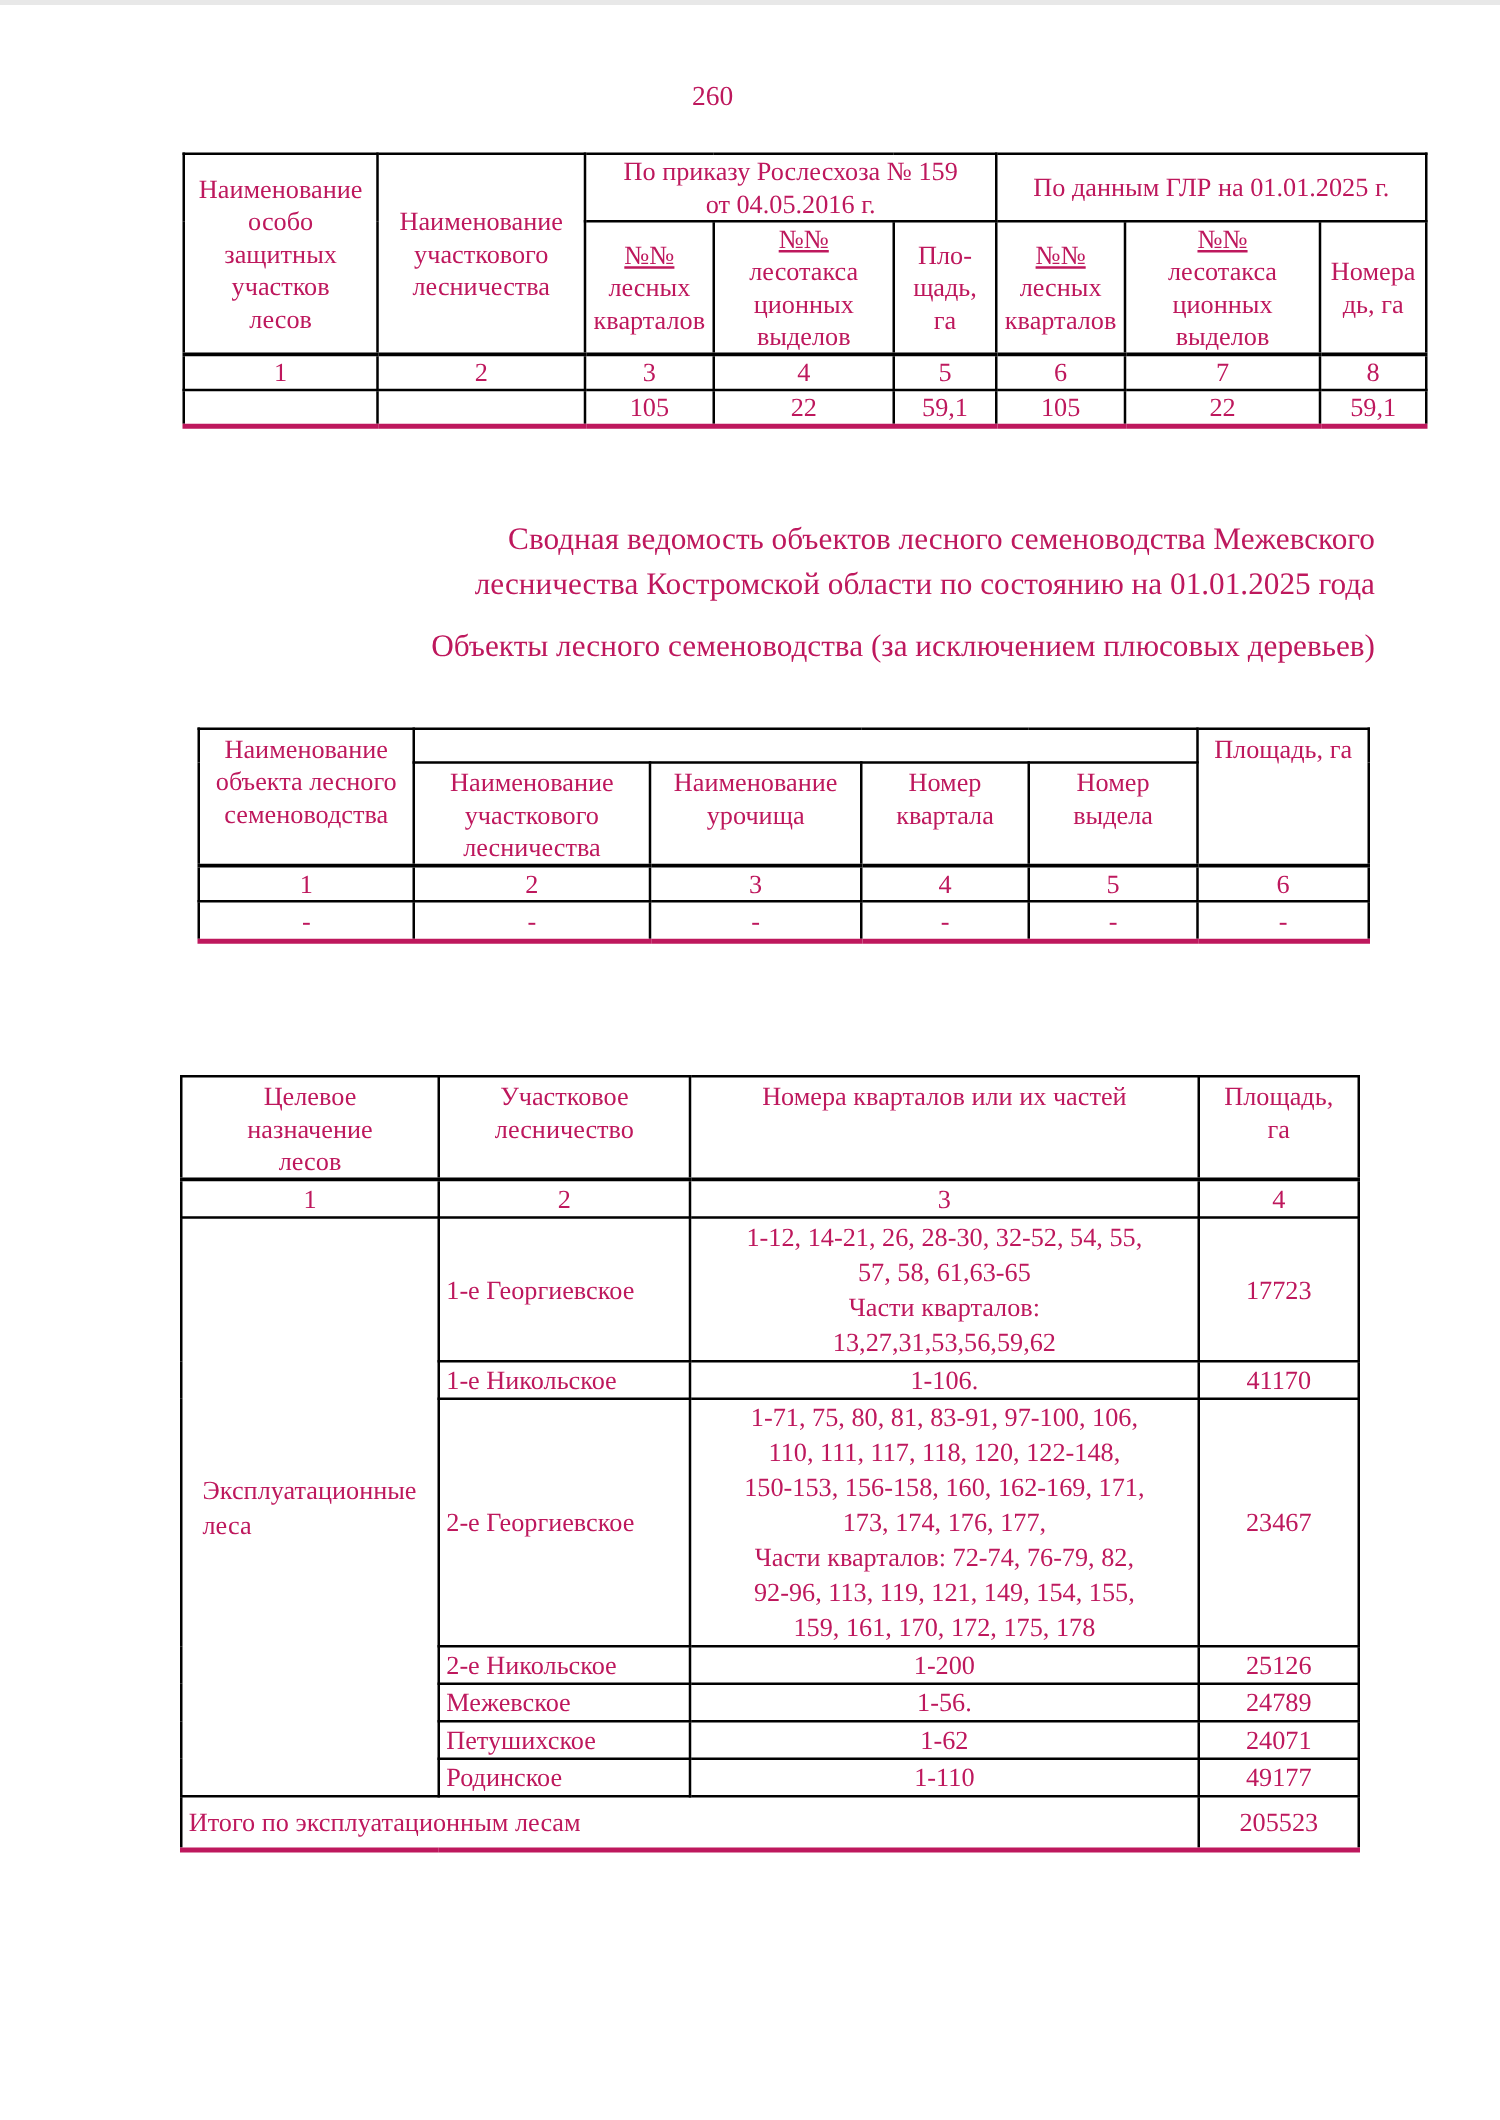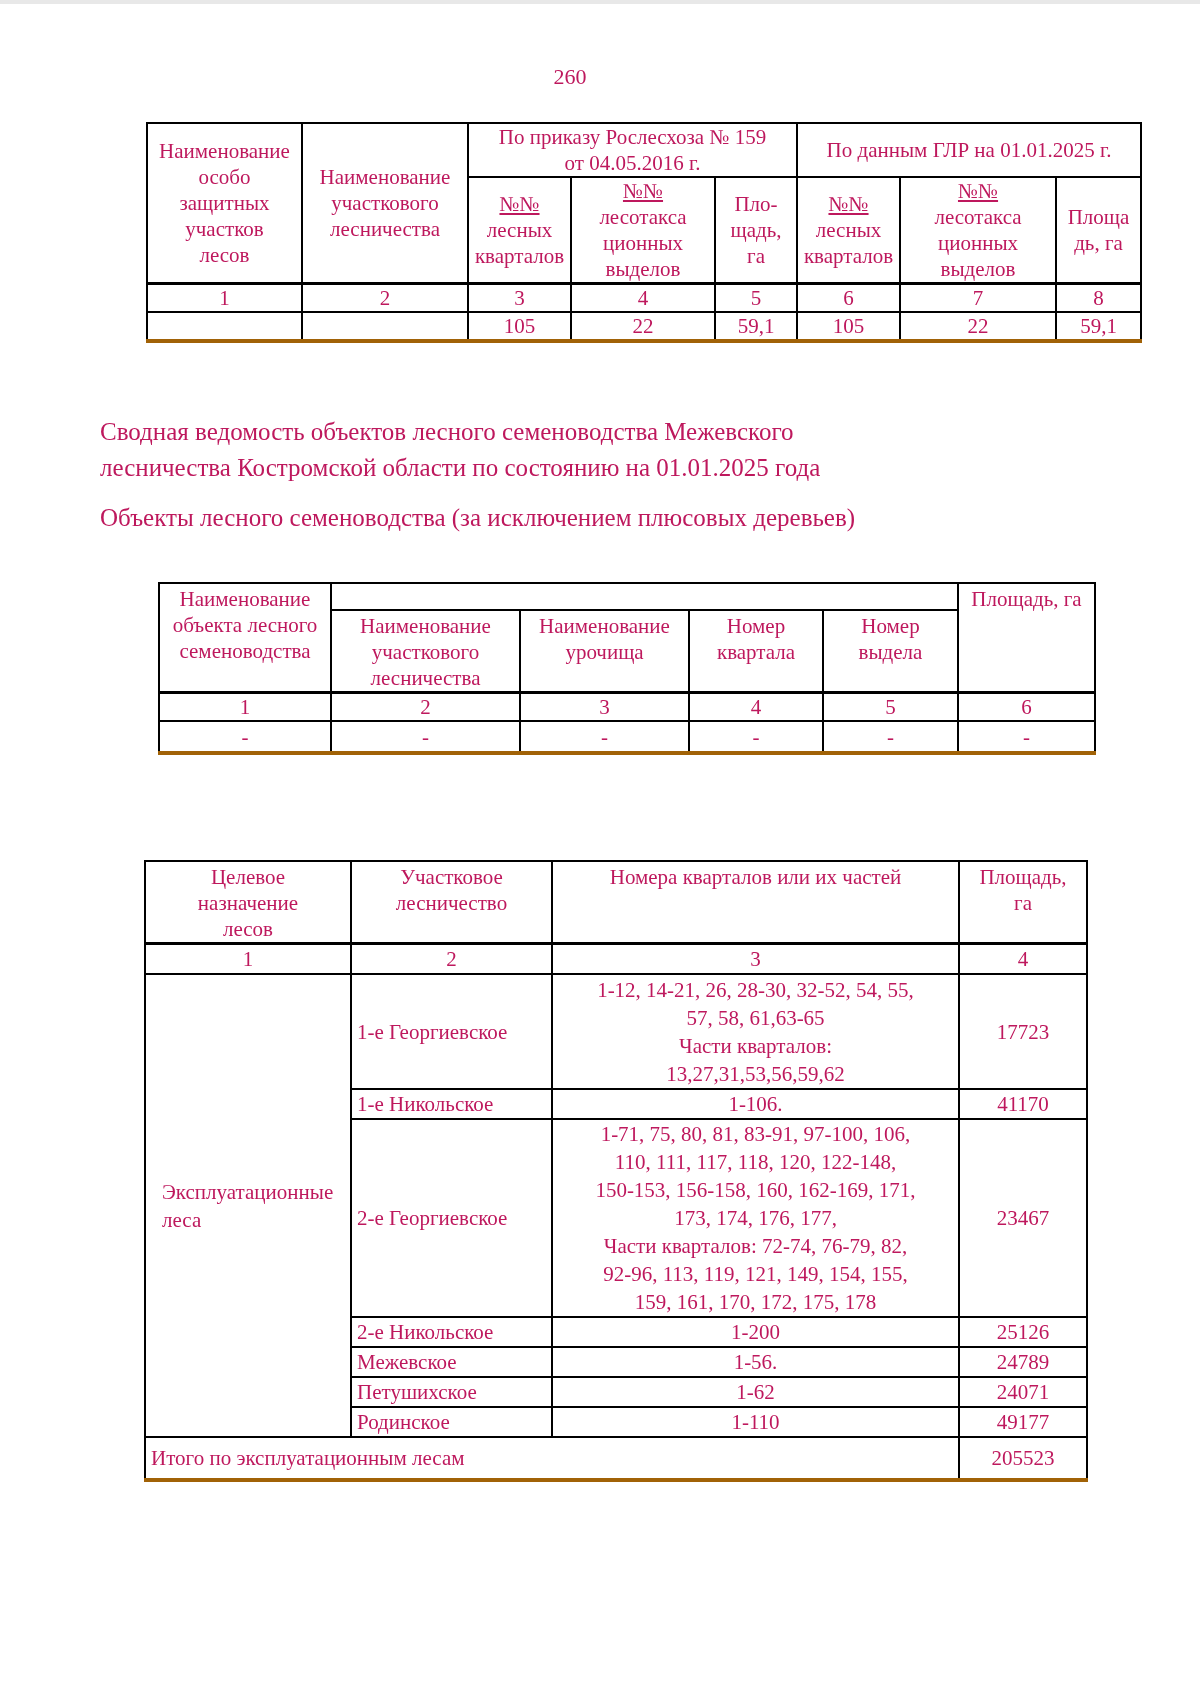--- a/index.html
+++ b/index.html
@@ -11,35 +11,35 @@
   }
   .pre { white-space:pre-line; }
 
   #page-number {
     position:absolute; top:60px; left:0; width:1140px;
     text-align:center; font-size:22px;
   }
 
   .doc-title {
     position:absolute; left:100px; width:1000px;
-    text-align:left; font-size:25px; line-height:36px;
+    text-align:right; font-size:25px; line-height:36px;
     white-space:pre-line;
   }
   #title1 { top:410px; }
   #subtitle1 { top:496px; }
   #title2 { top:788px; }
 
   table { border-collapse:collapse; table-layout:fixed; position:absolute; }
   td {
     border:2px solid #000; padding:0 4px;
     text-align:center; vertical-align:middle;
     font-size:21px; line-height:26px; overflow:hidden;
   }
   tr.nums td { border-top:3px solid #000; }
-  tr.lastrow td { border-bottom:4px solid #a16207; }
+  tr.lastrow td { border-bottom:4px solid #be185d; }
 
   
   #table1 { left:146px; top:118px; width:994px; }
   .nn::first-line { text-decoration:underline; }
 
   
   #table2 { left:158px; top:578px; width:936px; }
   #table2 td.vtop { vertical-align:top; padding-top:2px; }
 
   
@@ -92,21 +92,21 @@
       <td class="pre">Пло-
 щадь,
 га</td>
       <td class="pre nn">№№
 лесных
 кварталов</td>
       <td class="pre nn">№№
 лесотакса
 ционных
 выделов</td>
-      <td class="pre">Площа
+      <td class="pre">Номера
 дь, га</td>
     </tr>
     <tr class="nums" style="height:28px">
       <td>1</td>
       <td>2</td>
       <td>3</td>
       <td>4</td>
       <td>5</td>
       <td>6</td>
       <td>7</td>

